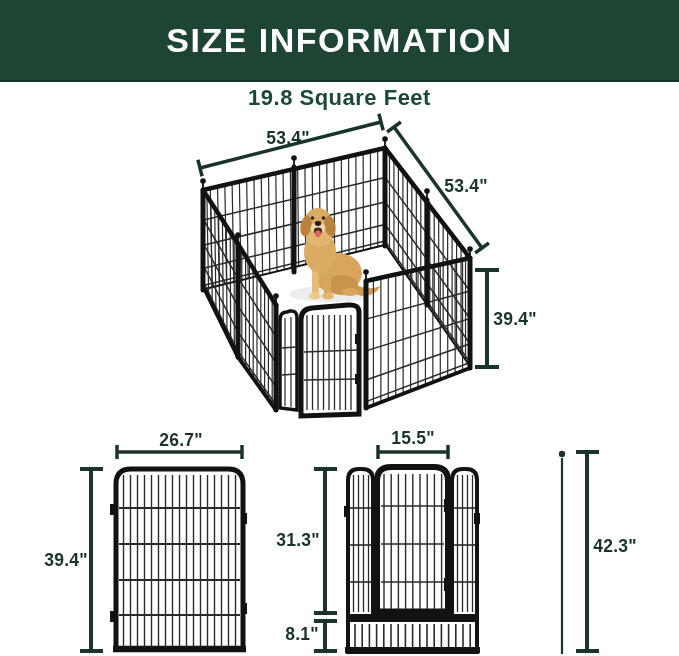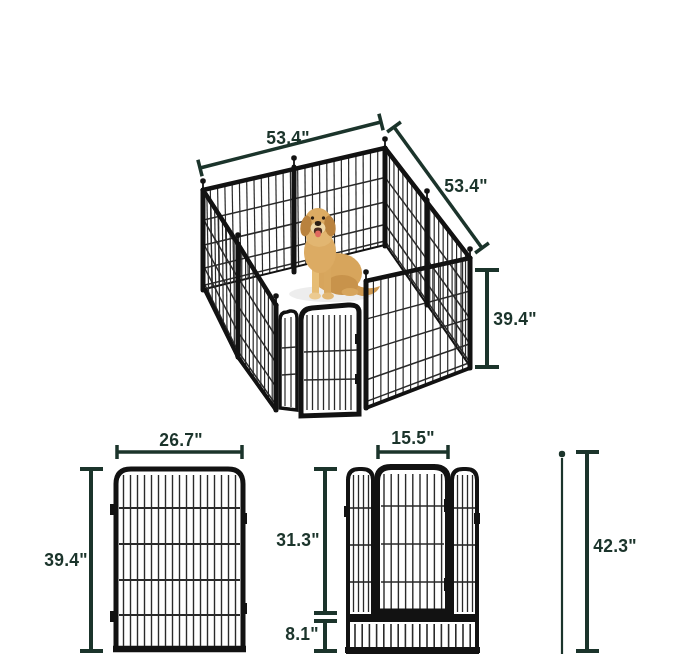--- a/index.html
+++ b/index.html
@@ -17,21 +17,25 @@
             color:var(--accent);font-size:22px;font-weight:700;letter-spacing:.5px;white-space:nowrap;}
   .dim-label{position:absolute;transform:translate(-50%,-50%);color:var(--dim-text);
              font-size:17.5px;font-weight:700;white-space:nowrap;letter-spacing:.2px;}
   svg{position:absolute;left:0;top:0;}
 </style>
 </head>
 <body>
 
 <div class="stage">
 
-
+  <div class="header">
+    <h1>SIZE INFORMATION</h1>
+  </div>
+
+  <div class="subtitle">19.8 Square Feet</div>
 
   <svg width="679" height="656" viewBox="0 0 679 656">
     <g id="g-pen">
         <line x1="210.28" y1="188.32" x2="212.2" y2="288.24" stroke="#2a2a2a" stroke-width="1.2" stroke-linecap="butt"></line>
         <line x1="217.56" y1="186.64" x2="219.4" y2="286.48" stroke="#2a2a2a" stroke-width="1.2" stroke-linecap="butt"></line>
         <line x1="224.84" y1="184.96" x2="226.6" y2="284.72" stroke="#2a2a2a" stroke-width="1.2" stroke-linecap="butt"></line>
         <line x1="232.12" y1="183.28" x2="233.8" y2="282.96" stroke="#2a2a2a" stroke-width="1.2" stroke-linecap="butt"></line>
         <line x1="239.4" y1="181.6" x2="241" y2="281.2" stroke="#2a2a2a" stroke-width="1.2" stroke-linecap="butt"></line>
         <line x1="246.68" y1="179.92" x2="248.2" y2="279.44" stroke="#2a2a2a" stroke-width="1.2" stroke-linecap="butt"></line>
         <line x1="253.96" y1="178.24" x2="255.4" y2="277.68" stroke="#2a2a2a" stroke-width="1.2" stroke-linecap="butt"></line>

